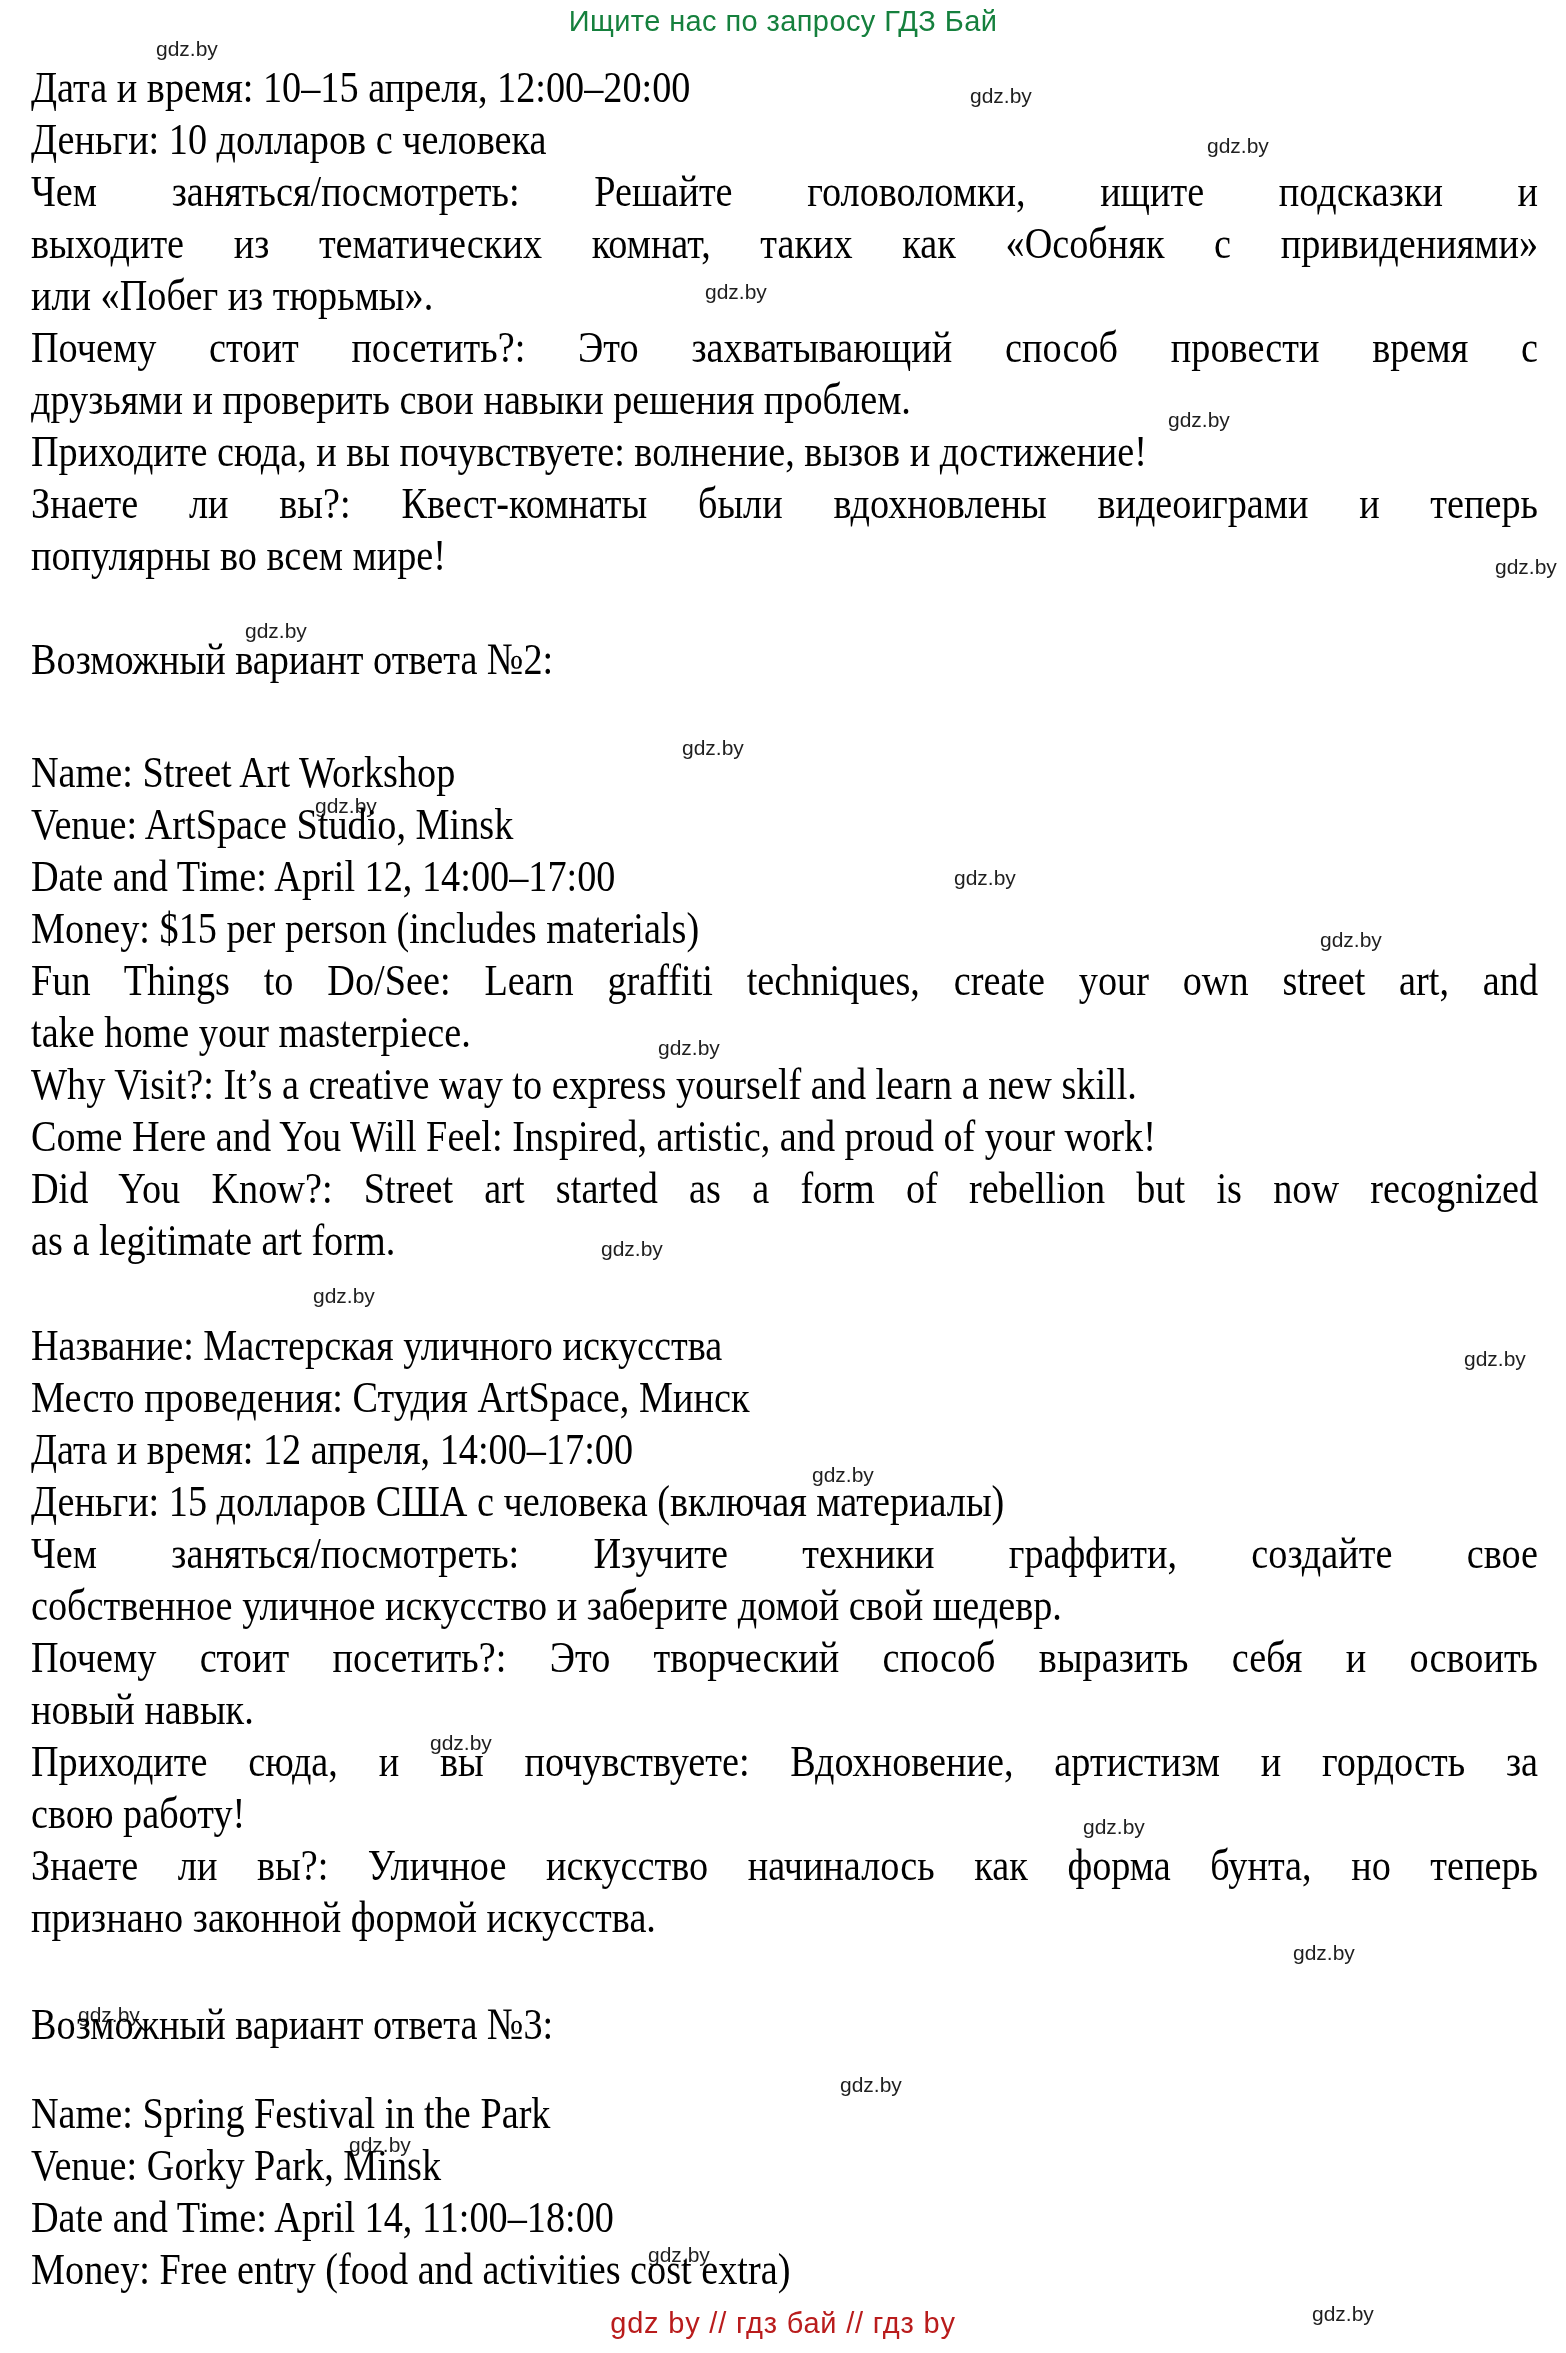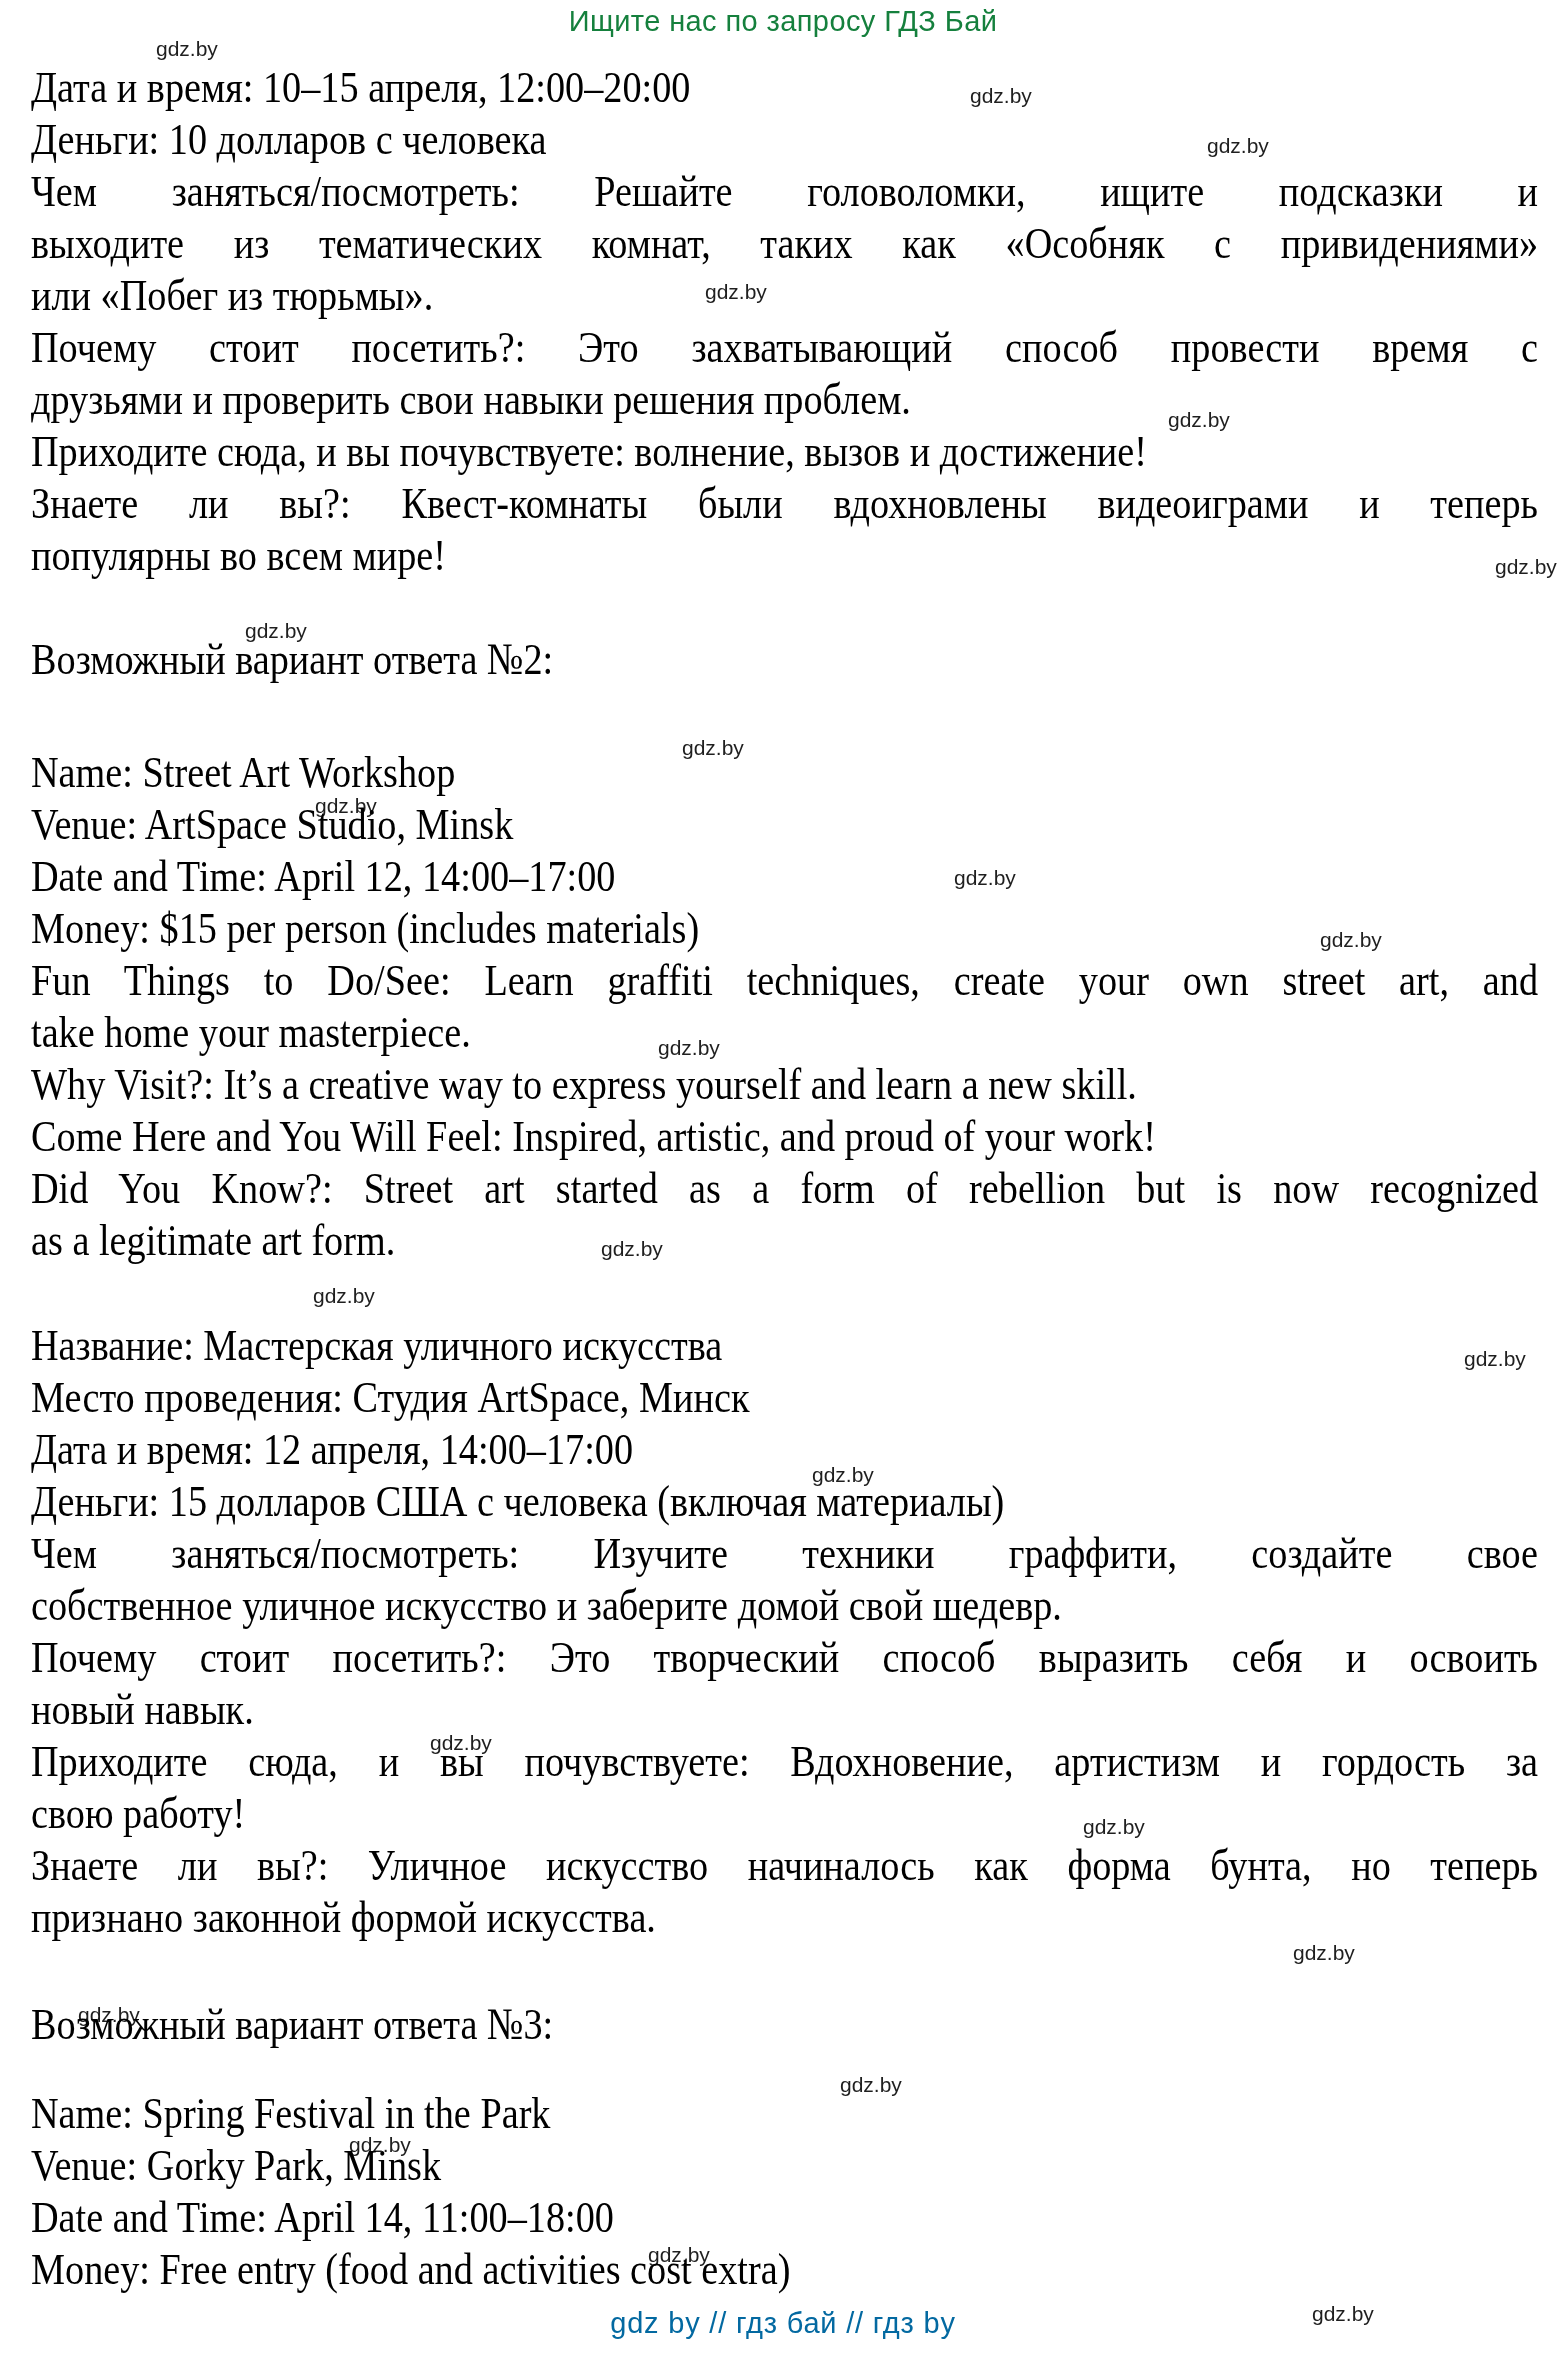--- a/index.html
+++ b/index.html
@@ -121,15 +121,15 @@
       <div class="line just">Знаете ли вы?: Уличное искусство начиналось как форма бунта, но теперь</div>
       <div class="line">признано законной формой искусства.</div>
       <div class="gap" style="height: 55px;"></div>
       <div class="line">Возможный вариант ответа №3:</div>
       <div class="gap" style="height: 37px;"></div>
       <div class="line">Name: Spring Festival in the Park</div>
       <div class="line">Venue: Gorky Park, Minsk</div>
       <div class="line">Date and Time: April 14, 11:00–18:00</div>
       <div class="line">Money: Free entry (food and activities cost extra)</div>
     </div>
-  <div class="footer" style="color: #0369a1;">gdz by  //  гдз бай  //  гдз by</div>
+  <div class="footer" style="color: #b91c1c;">gdz by  //  гдз бай  //  гдз by</div>
 </div>
 
 
 </body></html>

